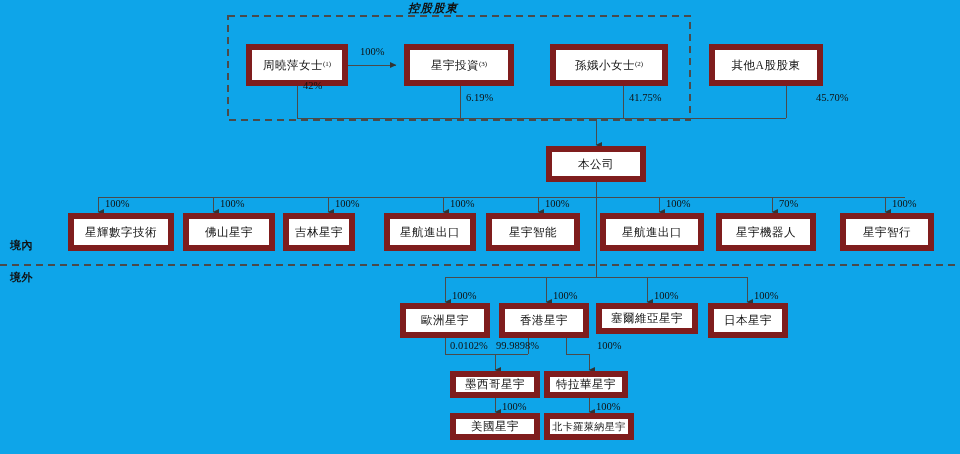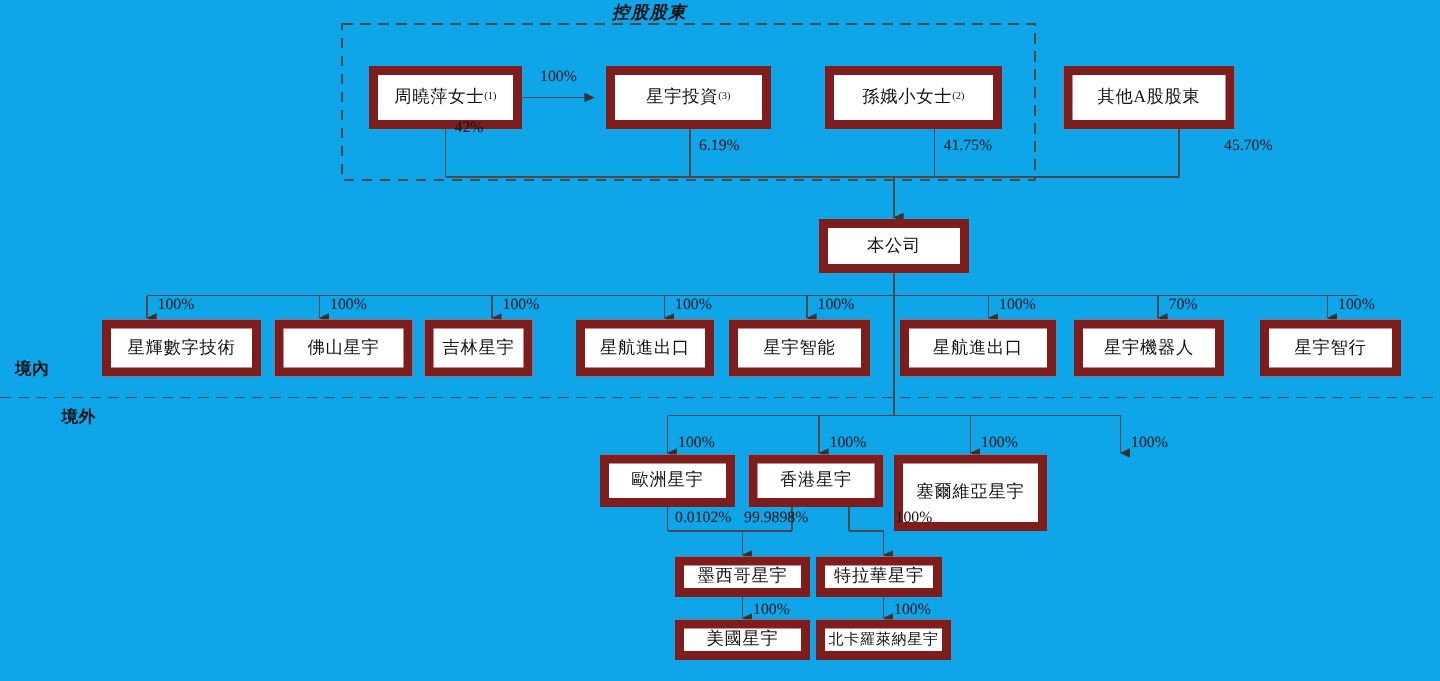--- a/index.html
+++ b/index.html
@@ -134,21 +134,21 @@
 
       <line x1="495" y1="398" x2="495" y2="412" marker-end="url(#arrowdown)"></line>
 
       <line x1="589" y1="398" x2="589" y2="412" marker-end="url(#arrowdown)"></line>
     </g>
   </svg>
 
   <div class="group-title" style="left:408px; top:1px;">控股股東</div>
 
   <div class="zone-label" style="left:10px; top:238px;">境內</div>
-  <div class="zone-label" style="left:10px; top:270px;margin-left:31px;">境外</div>
+  <div class="zone-label" style="left:10px; top:270px;">境外</div>
 
   <div class="node" style="left:246px; top:44px; width:102px; height:42px;">
     <span>周曉萍女士</span>
       <span class="sup">(1)</span>
   </div>
 
   <div class="node" style="left:404px; top:44px; width:110px; height:42px;">
     <span>星宇投資</span>
       <span class="sup">(3)</span>
   </div>
@@ -205,22 +205,25 @@
   <div class="pct" style="left:666px; top:198px;">100%</div>
   <div class="pct" style="left:779px; top:198px;">70%</div>
   <div class="pct" style="left:892px; top:198px;">100%</div>
 
   <div class="node" style="left:400px; top:303px; width:90px; height:35px;">
     <span>歐洲星宇</span>
   </div>
   <div class="node" style="left:499px; top:303px; width:90px; height:35px;">
     <span>香港星宇</span>
   </div>
-  <div class="node" style="left:596px; top:303px; width:102px; height:51px;">
+  <div class="node" style="left:596px; top:303px; width:102px; height:31px;">
     <span>塞爾維亞星宇</span>
+  </div>
+  <div class="node" style="left:708px; top:303px; width:80px; height:35px;">
+    <span>日本星宇</span>
   </div>
 
   <div class="pct" style="left:452px; top:290px;">100%</div>
   <div class="pct" style="left:553px; top:290px;">100%</div>
   <div class="pct" style="left:654px; top:290px;">100%</div>
   <div class="pct" style="left:754px; top:290px;">100%</div>
 
   <div class="pct" style="left:450px; top:340px;">0.0102%</div>
   <div class="pct" style="left:496px; top:340px;">99.9898%</div>
   <div class="pct" style="left:597px; top:340px;">100%</div>

